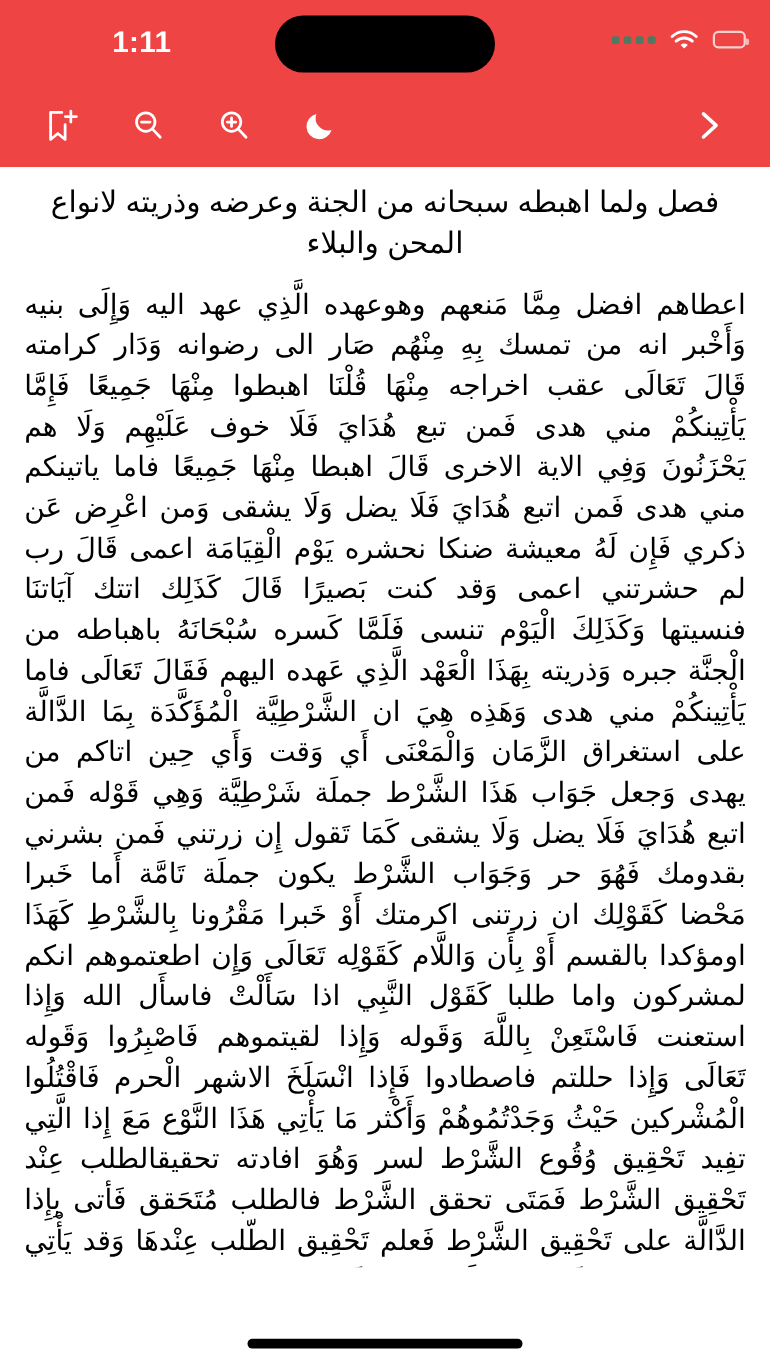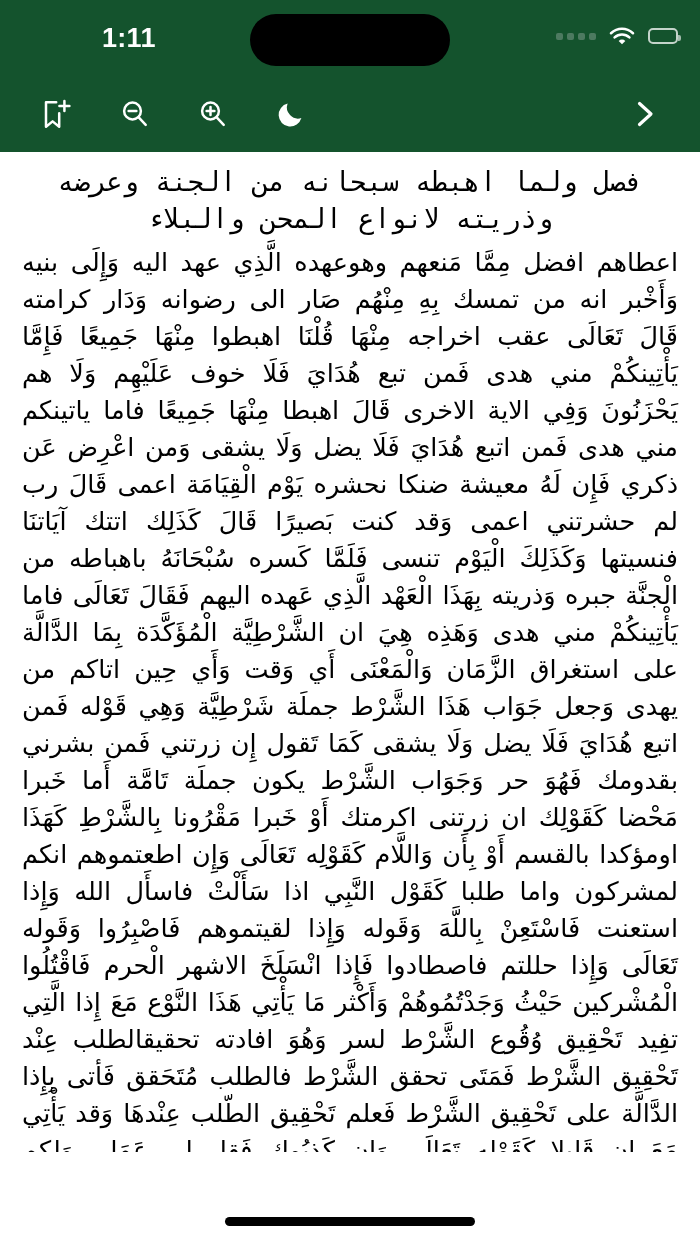--- a/index.html
+++ b/index.html
@@ -11,21 +11,21 @@
   }
   #app {
     position:relative;
     width:700px; height:1244px;
     background:#ffffff;
     display:flex; flex-direction:column;
   }
 
   
   .chrome {
-    background:#14532d;
+    background:#ef4444;
     height:152px;
     flex:0 0 152px;
     position:relative;
   }
 
   
   .statusbar {
     height:76px;
     position:relative;
     display:flex; align-items:center;
@@ -97,27 +97,27 @@
     flex:1 1 auto;
     position:relative;
     background:#ffffff;
     overflow:hidden;
     direction:rtl;
   }
   .page-inner {
     padding:14px 22px 0 22px;
   }
   .doc-title {
-    font-family:Liberation Mono, monospace;
+    font-family:Liberation Sans, sans-serif;
     font-size:27px;
     line-height:37px;
     color:#000000;
     text-align:center;
     direction:rtl;
-    margin-bottom:4px;
+    margin-bottom:19px;
     font-weight:400;
   }
   .doc-body {
     font-family:"DejaVu Sans", sans-serif;
     font-size:25.5px;
     line-height:37px;
     color:#000000;
     text-align:justify;
     text-align-last:center;
     direction:rtl;

